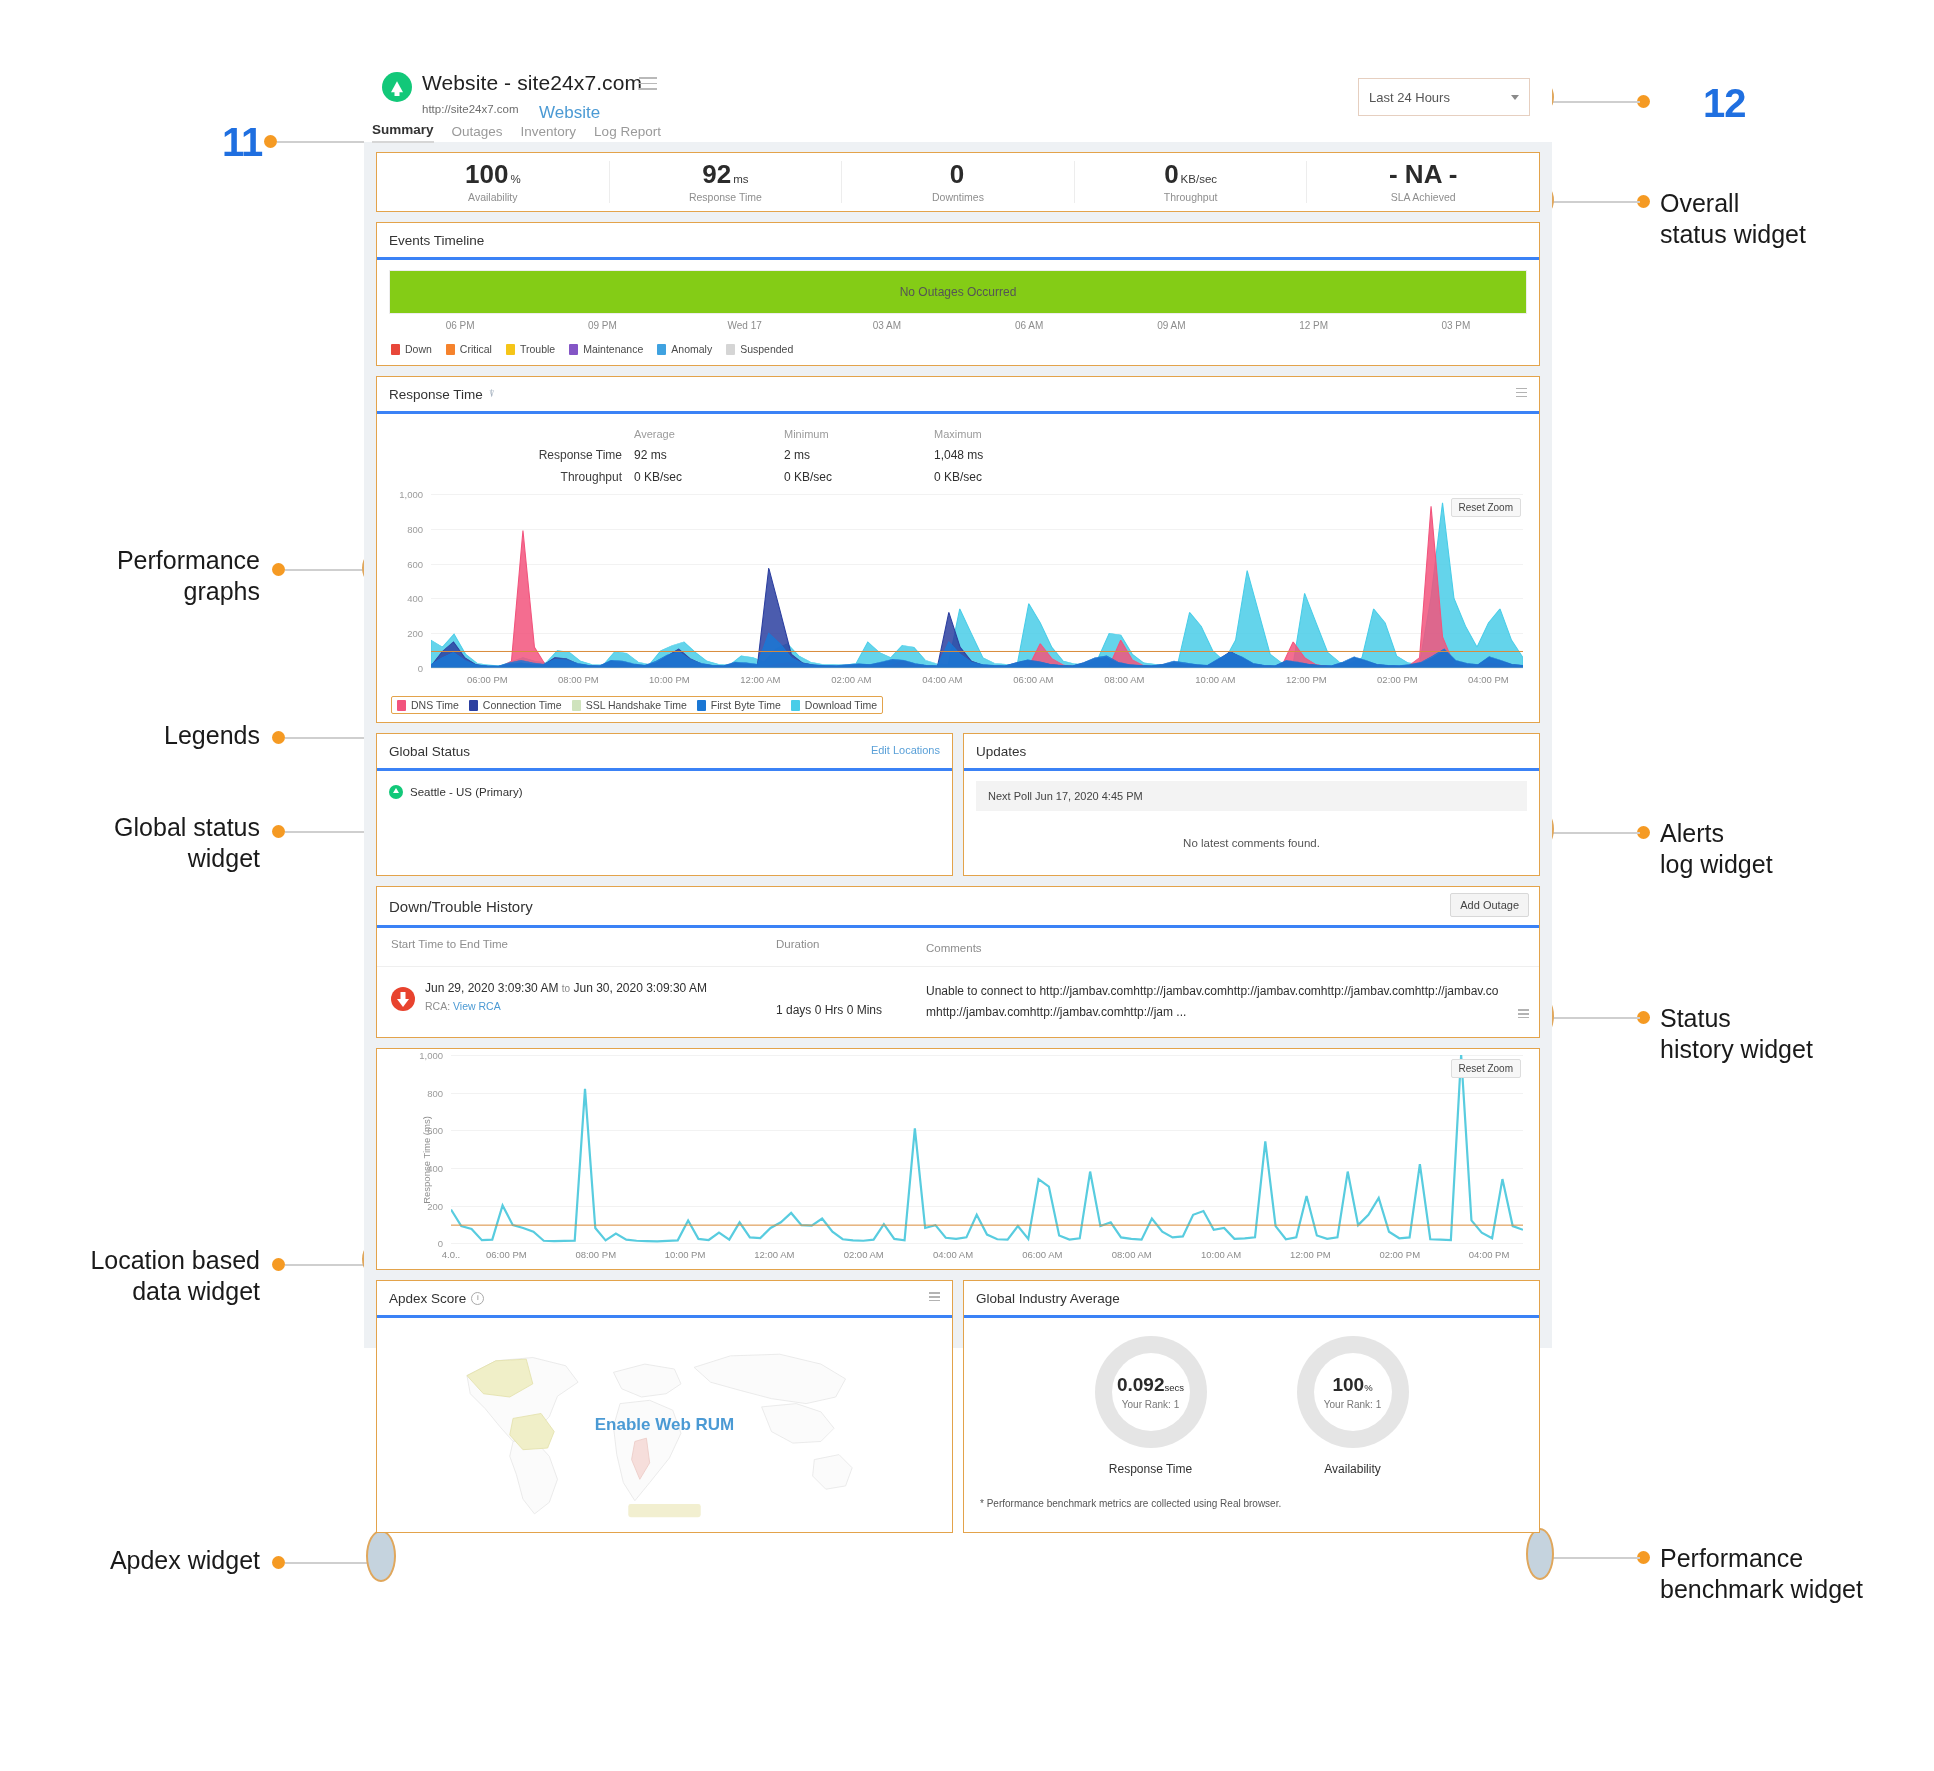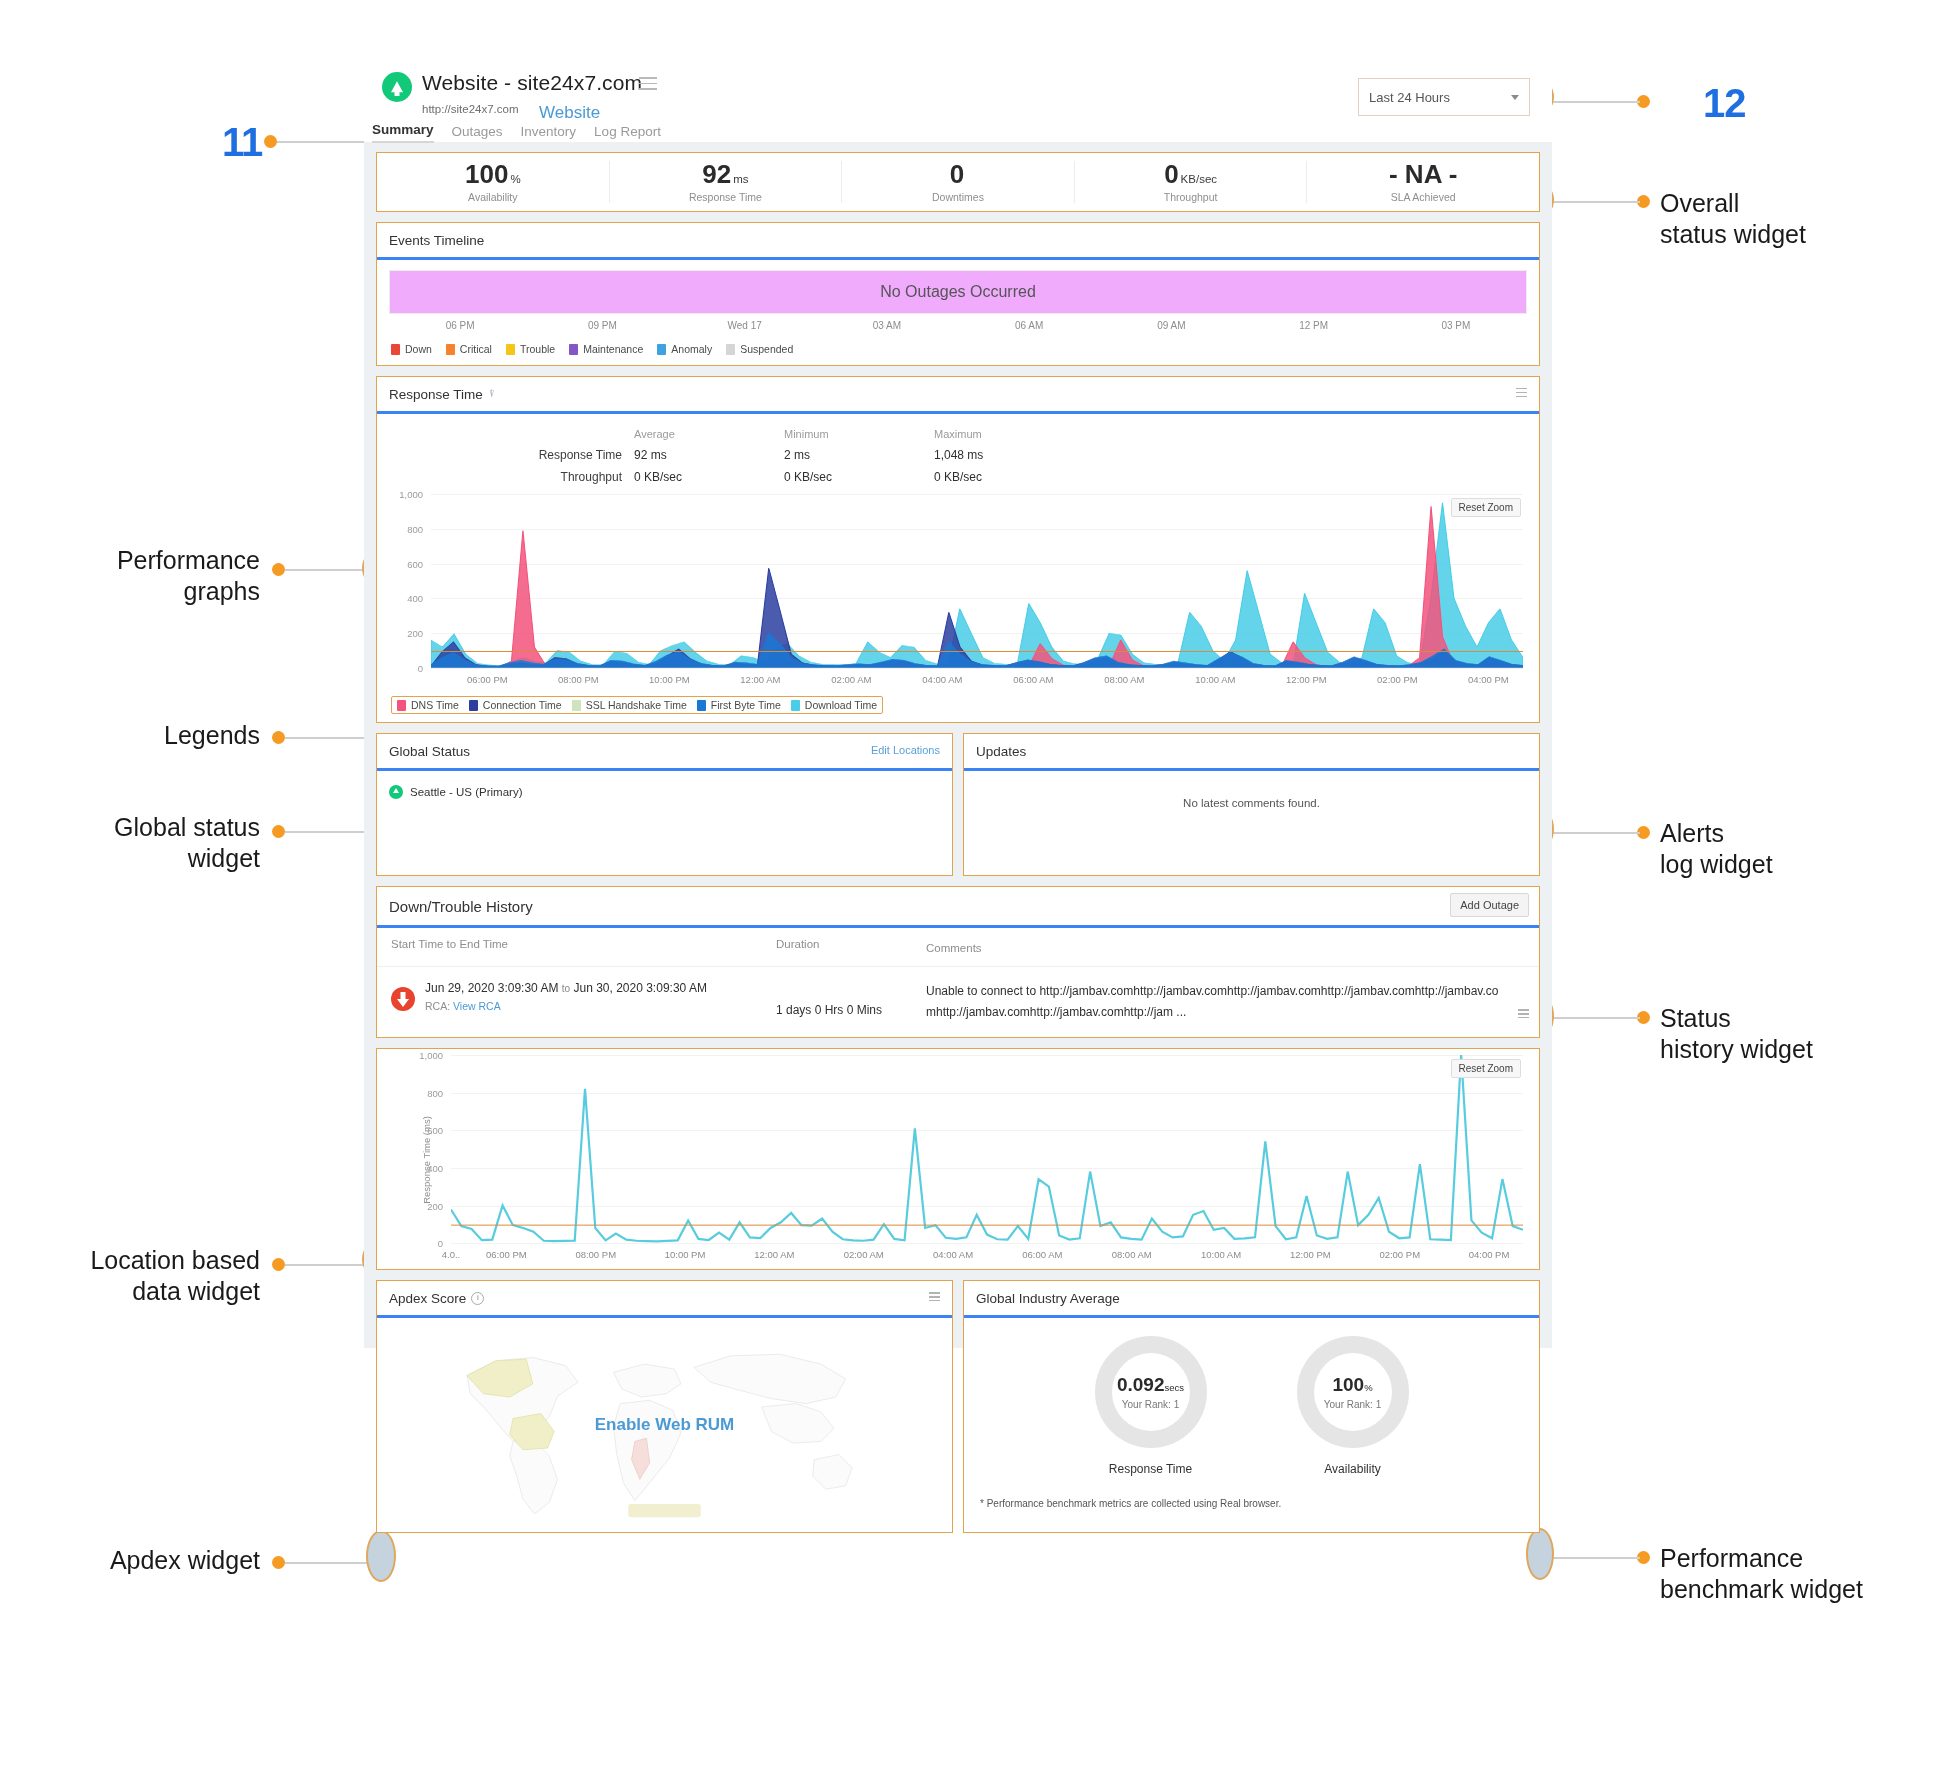--- a/index.html
+++ b/index.html
@@ -45,22 +45,22 @@
 
   
   .overall{display:flex;height:58px;align-items:center;}
   .ocell{flex:1;text-align:center;border-right:1px solid #ededed;}
   .ocell:last-child{border-right:none;}
   .onum{font-size:26px;color:#2b2b2b;font-weight:600;line-height:1;}
   .ounit{font-size:11.5px;font-weight:400;color:#3a3a3a;margin-left:2px;}
   .olab{font-size:10.5px;color:#8e8e8e;margin-top:4px;}
 
   
-  .etBar{margin:10px 12px 0 12px;height:42px;background:#f0abfc;border:1px solid #ededed;display:flex;align-items:center;justify-content:center;
-     font-size:16px;color:#555;}
+  .etBar{margin:10px 12px 0 12px;height:42px;background:#84cc16;border:1px solid #ededed;display:flex;align-items:center;justify-content:center;
+     font-size:12px;color:#555;}
   .etAxis{margin:6px 12px 0 12px;display:flex;}
   .etAxis span{flex:1;text-align:center;font-size:10px;color:#8c8c8c;}
   .etLegend{display:flex;gap:14px;padding:12px 14px 10px 14px;align-items:center;}
   .lgItem{display:flex;align-items:center;gap:5px;font-size:10.5px;color:#4a4a4a;}
   .sw{width:9px;height:11px;border-radius:1px;display:inline-block;}
 
   
   .rtStats{padding:10px 0 0 0;}
   .rtRow{display:flex;font-size:12px;}
   .rtRow .rhl{width:245px;text-align:right;padding-right:12px;color:#3d3d3d;}
@@ -400,20 +400,21 @@
             <span class="gsDot"></span>
             <span>Seattle - US (Primary)</span>
           </div>
         </div>
       </div>
 
       <div class="card">
         <div class="cardHead">
           <div class="cardTitle">Updates</div>
         </div>
+        <div class="updRow">Next Poll Jun 17, 2020 4:45 PM</div>
         <div class="updEmpty">No latest comments found.</div>
       </div>
     </div>
 
     <div class="card">
       <div class="cardHead" style="height:38px;">
         <div class="cardTitle" style="font-size:15px;">Down/Trouble History</div>
         <div class="addOutage">Add Outage</div>
       </div>
       <div class="dtHead">

